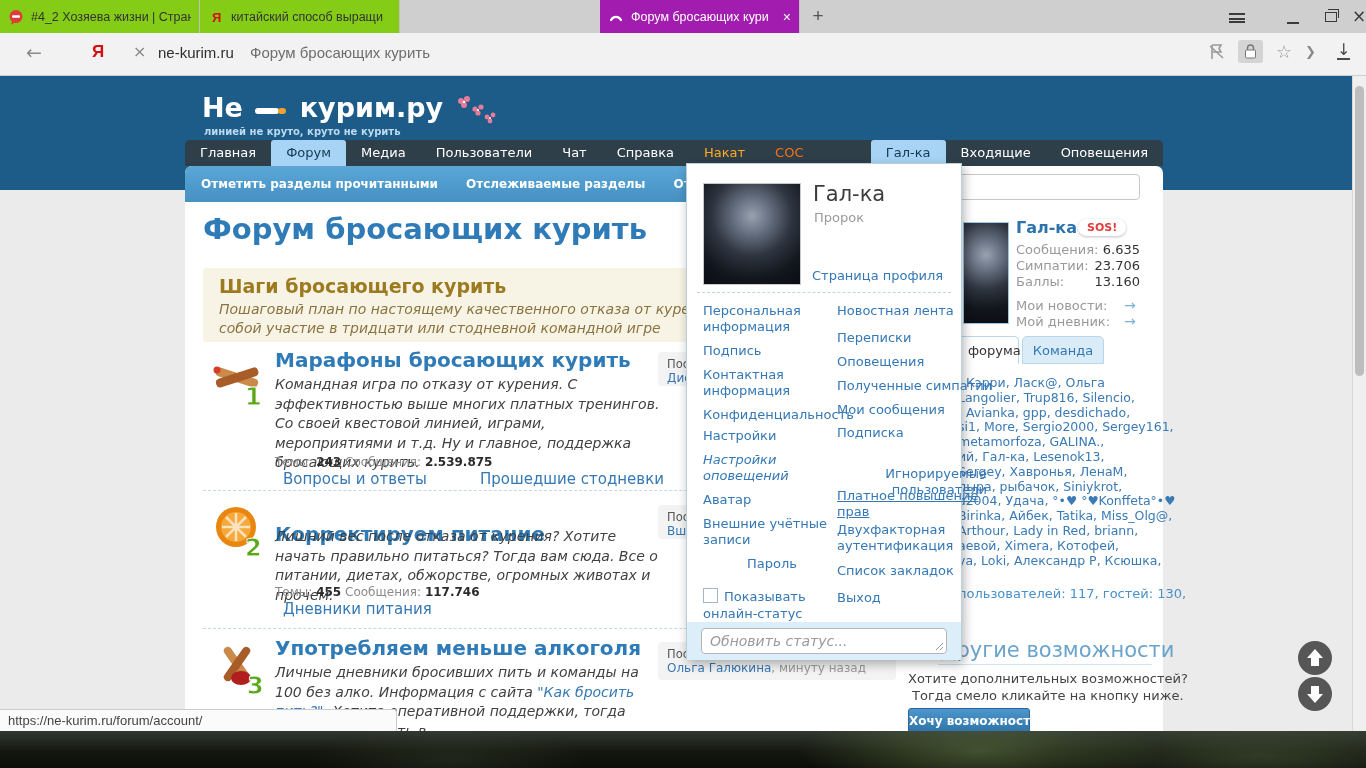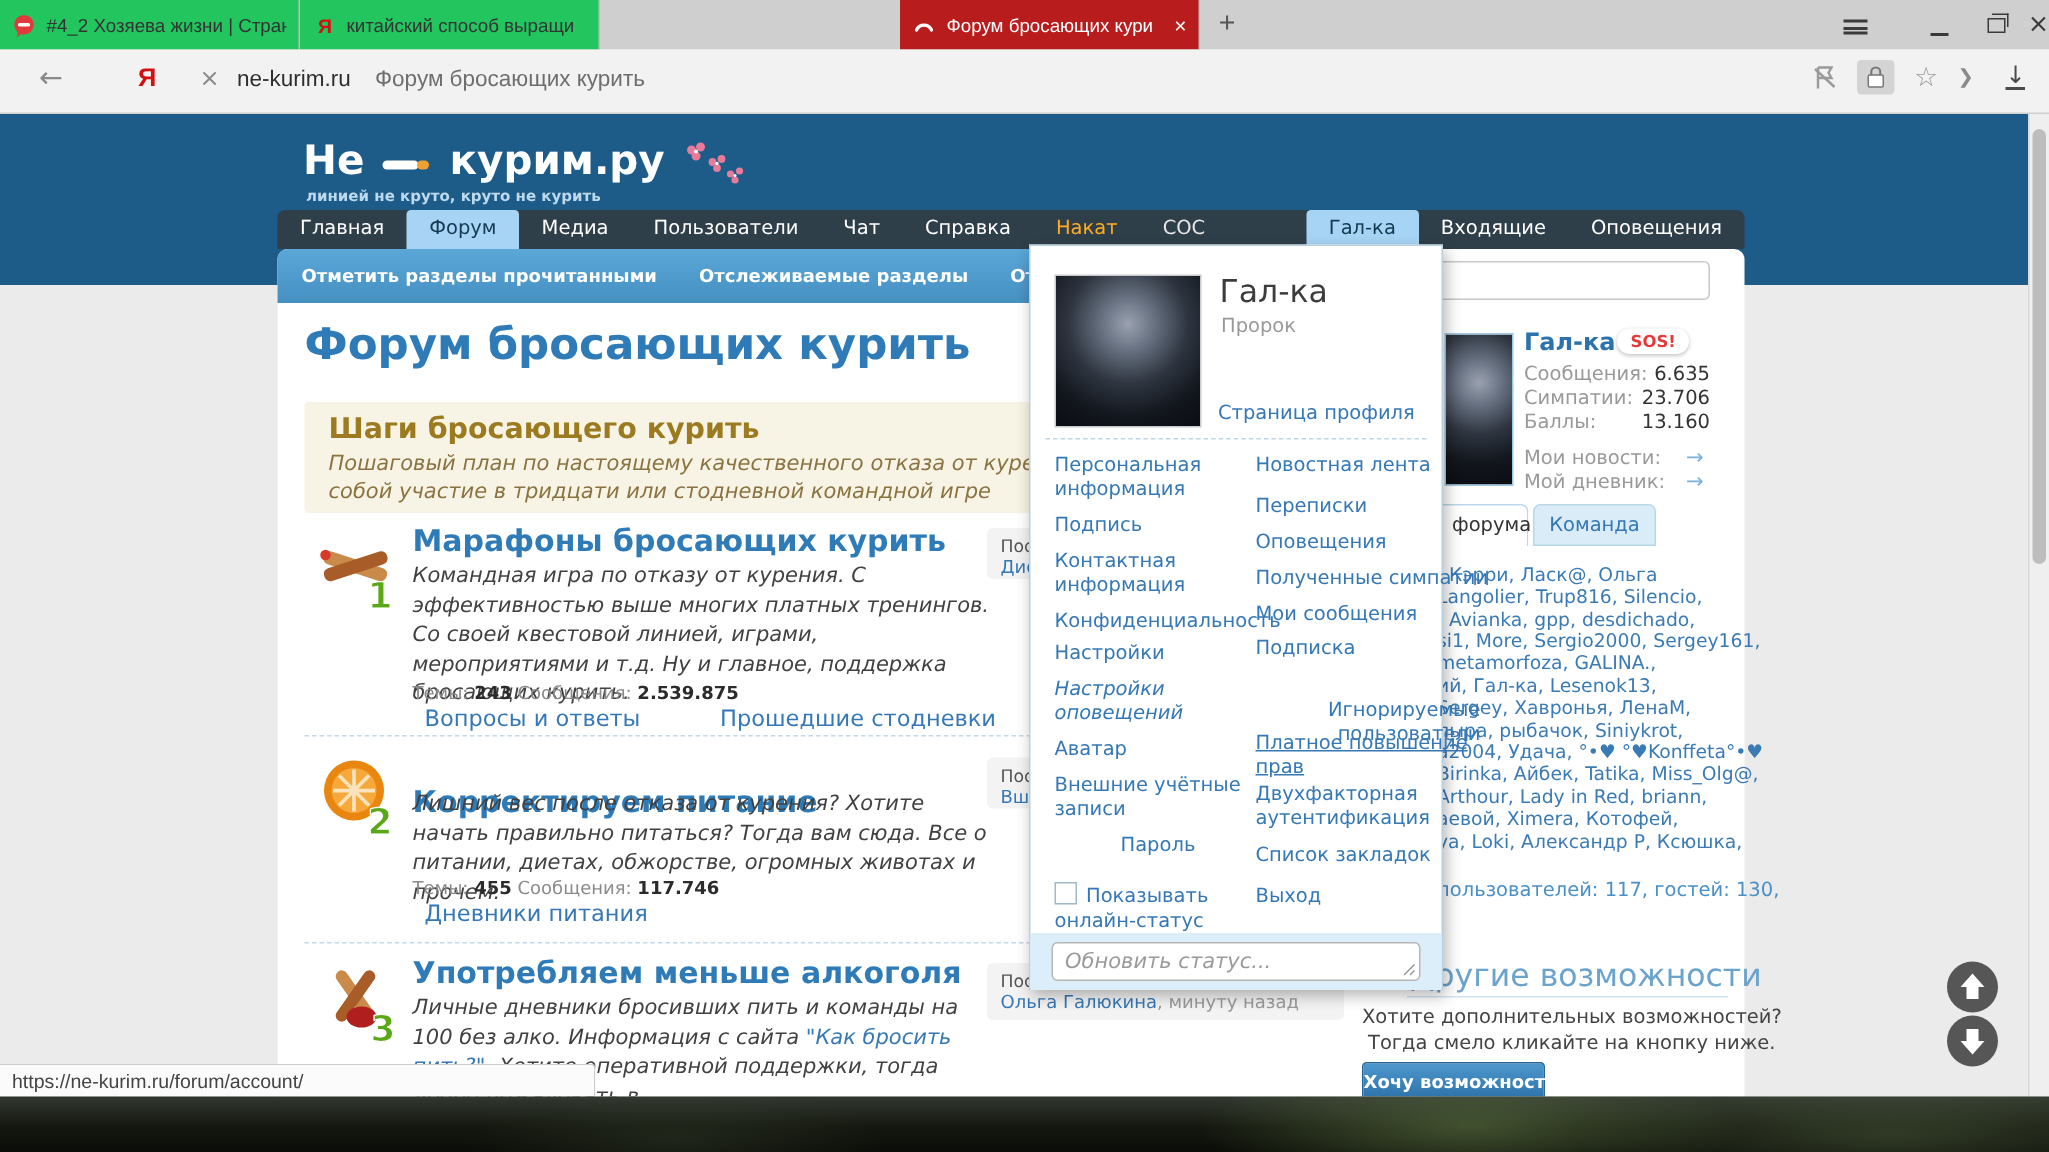--- a/index.html
+++ b/index.html
@@ -1,23 +1,23 @@
 <!DOCTYPE html>
 <html><head>
 <meta charset="utf-8">
 <style>
   html,body{margin:0;padding:0;}
   body{width:1366px;height:768px;overflow:hidden;font-family:"DejaVu Sans",sans-serif;background:#ebebeb;position:relative;}
   .a{position:absolute;}
   .nw{white-space:nowrap;}
   
   #tabbar{left:0;top:0;width:1366px;height:33px;background:#cfcfcf;}
-  .tab{top:0;height:33px;width:200px;background:#22c55e;border-right:1px solid #bfbfbf;display:flex;align-items:center;padding:0 8px;box-sizing:border-box;font-family:"Liberation Sans",sans-serif;font-size:12.5px;color:#333;}
+  .tab{top:0;height:33px;width:200px;background:#84cc16;border-right:1px solid #bfbfbf;display:flex;align-items:center;padding:0 8px;box-sizing:border-box;font-family:"Liberation Sans",sans-serif;font-size:12.5px;color:#333;}
   .tab .t{overflow:hidden;white-space:nowrap;flex:1;margin-left:7px;}
-  .tab.active{background:#b91c1c;color:#fff;}
+  .tab.active{background:#a21caf;color:#fff;}
   .favicon{width:16px;height:16px;flex:0 0 16px;}
   #newtab{left:806px;top:4px;width:24px;height:24px;font-size:19px;color:#555;text-align:center;line-height:24px;font-family:"Liberation Sans",sans-serif;}
   .winbtn{top:4px;width:30px;height:24px;color:#3a3a3a;text-align:center;line-height:24px;font-size:15px;font-family:"DejaVu Sans",sans-serif;}
   #addressbar{left:0;top:33px;width:1366px;height:43px;background:#f2f2f2;border-bottom:1px solid #cfcfcf;box-sizing:border-box;}
   #addressbar .glyph{color:#8a8a8a;}
   
   #page{left:0;top:76px;width:1366px;height:655px;background:#ebebeb;overflow:hidden;}
   #blueband{left:0;top:0;width:1366px;height:114px;background:#1d5c88;}
   #container{left:185px;top:90px;width:978px;height:565px;background:#fff;border-radius:7px 7px 0 0;}
   #mainnav{left:185px;top:64px;width:978px;height:26px;background:#2f3f4a;border-radius:5px 5px 0 0;display:flex;align-items:stretch;font-size:13px;color:#fff;}
@@ -139,21 +139,21 @@
   <div class="a" style="left:204px;top:50px;font-size:10px;font-weight:bold;color:#bcd9ee;">линией не круто, круто не курить</div>
 
   <div id="mainnav" class="a">
     <div class="navitem">Главная</div>
     <div class="navitem on">Форум</div>
     <div class="navitem">Медиа</div>
     <div class="navitem">Пользователи</div>
     <div class="navitem">Чат</div>
     <div class="navitem">Справка</div>
     <div class="navitem" style="color:#ffaa22;">Накат</div>
-    <div class="navitem" style="color:#e5e5e5;">СОС</div>
+    <div class="navitem" style="color:#f97316;">СОС</div>
     <div style="flex:1;"></div>
     <div class="navitem on">Гал-ка</div>
     <div class="navitem">Входящие</div>
     <div class="navitem">Оповещения</div>
   </div>
 
   <div id="subnav" class="a">
     <span>Отметить разделы прочитанными</span>
     <span>Отслеживаемые разделы</span>
     <span>Отслеживаемые темы</span>

